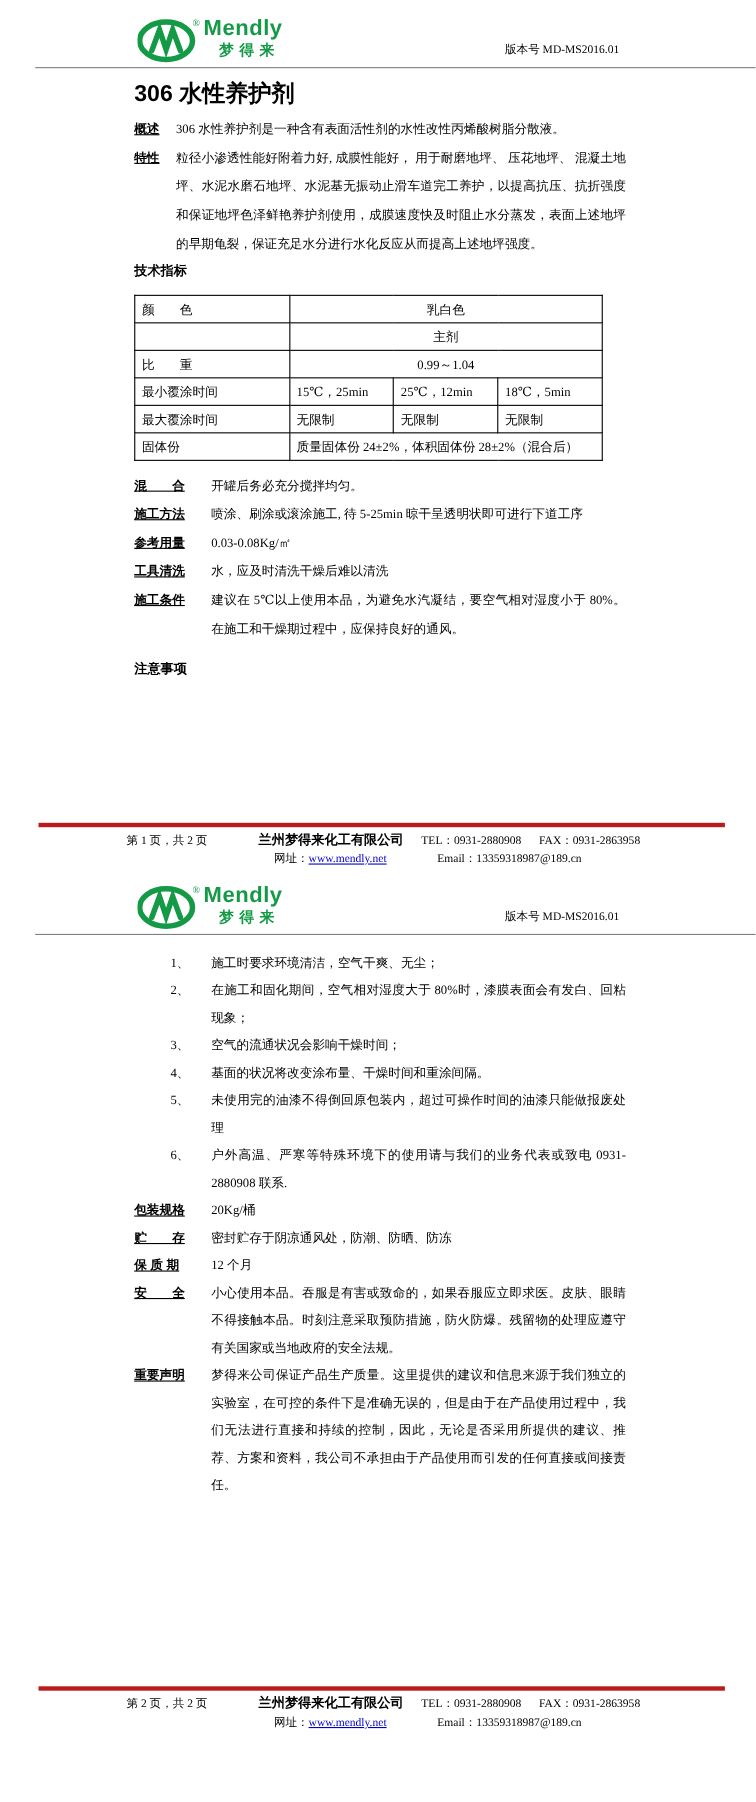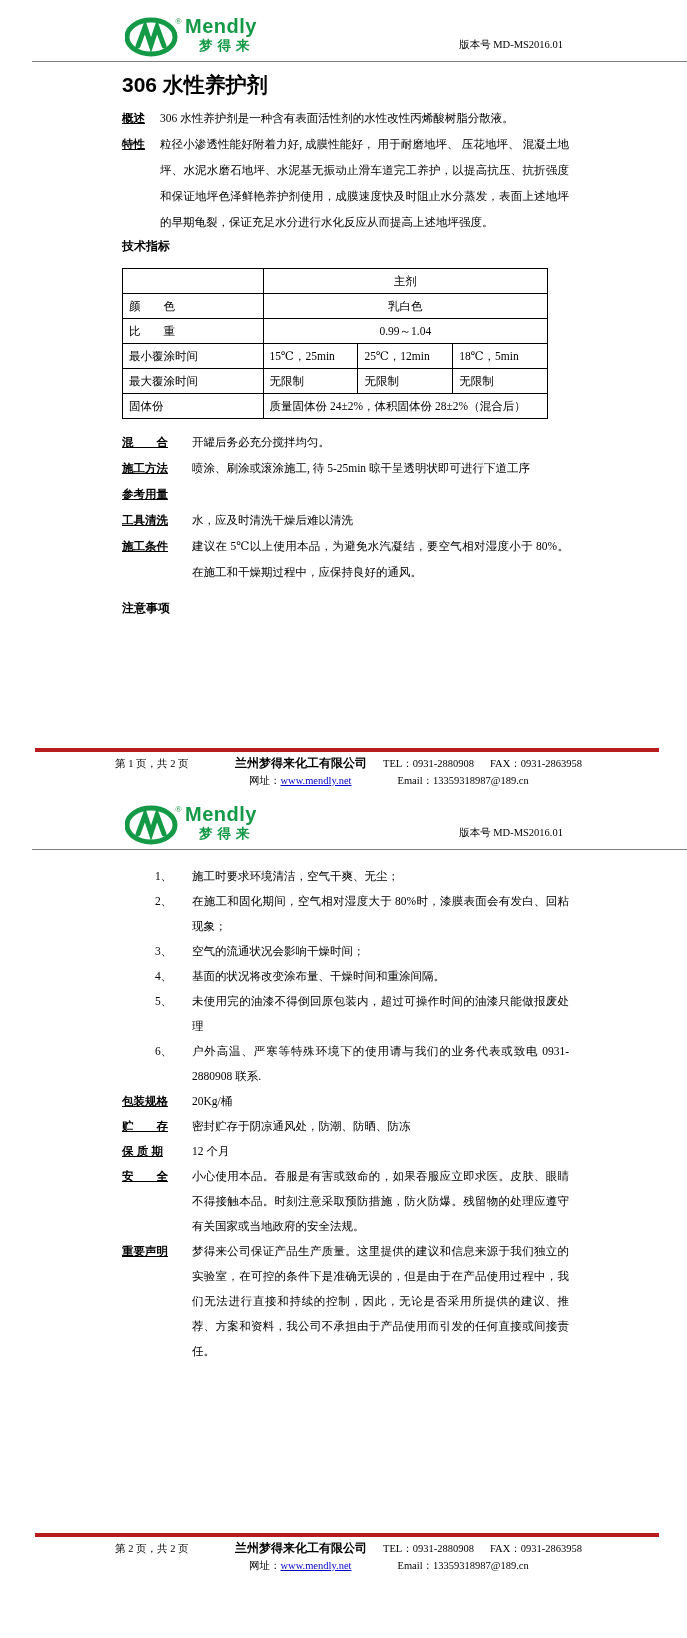--- a/index.html
+++ b/index.html
@@ -104,26 +104,26 @@
 
     <table class="spec">
       <colgroup>
           <col style="width:141px">
           <col style="width:95px">
           <col style="width:95px">
           <col style="width:95px">
         </colgroup>
       <tbody>
           <tr>
+        <td>颜　　色</td>
+        <td class="c" colspan="3">乳白色</td>
+      </tr>
+      <tr>
         <td></td>
         <td class="c" colspan="3">主剂</td>
-      </tr>
-      <tr>
-        <td>颜　　色</td>
-        <td class="c" colspan="3">乳白色</td>
       </tr>
       <tr>
         <td>比　　重</td>
         <td class="c" colspan="3">0.99～1.04</td>
       </tr>
       <tr>
         <td>最小覆涂时间</td>
         <td>15℃，25min</td>
         <td>25℃，12min</td>
         <td>18℃，5min</td>
@@ -145,20 +145,21 @@
     <div class="row constr-first">
       <span class="lbl lbl-4">混　　合</span>
       <span class="txt">开罐后务必充分搅拌均匀。</span>
     </div>
     <div class="row">
       <span class="lbl lbl-4">施工方法</span>
       <span class="txt">喷涂、刷涂或滚涂施工, 待 5-25min 晾干呈透明状即可进行下道工序</span>
     </div>
     <div class="row">
       <span class="lbl lbl-4">参考用量</span>
+      <span class="txt">0.03-0.08Kg/㎡</span>
     </div>
     <div class="row">
       <span class="lbl lbl-4">工具清洗</span>
       <span class="txt">水，应及时清洗干燥后难以清洗</span>
     </div>
     <div class="row">
       <span class="lbl lbl-4">施工条件</span>
       <span class="txt">建议在 5℃以上使用本品，为避免水汽凝结，要空气相对湿度小于 80%。在施工和干燥期过程中，应保持良好的通风。</span>
     </div>
 

